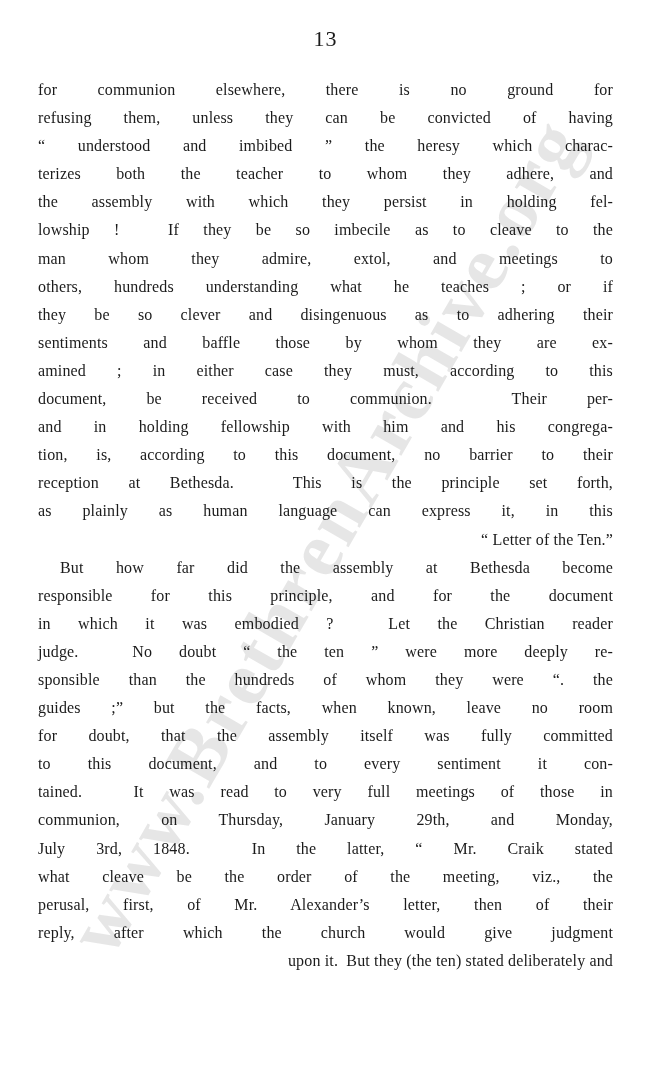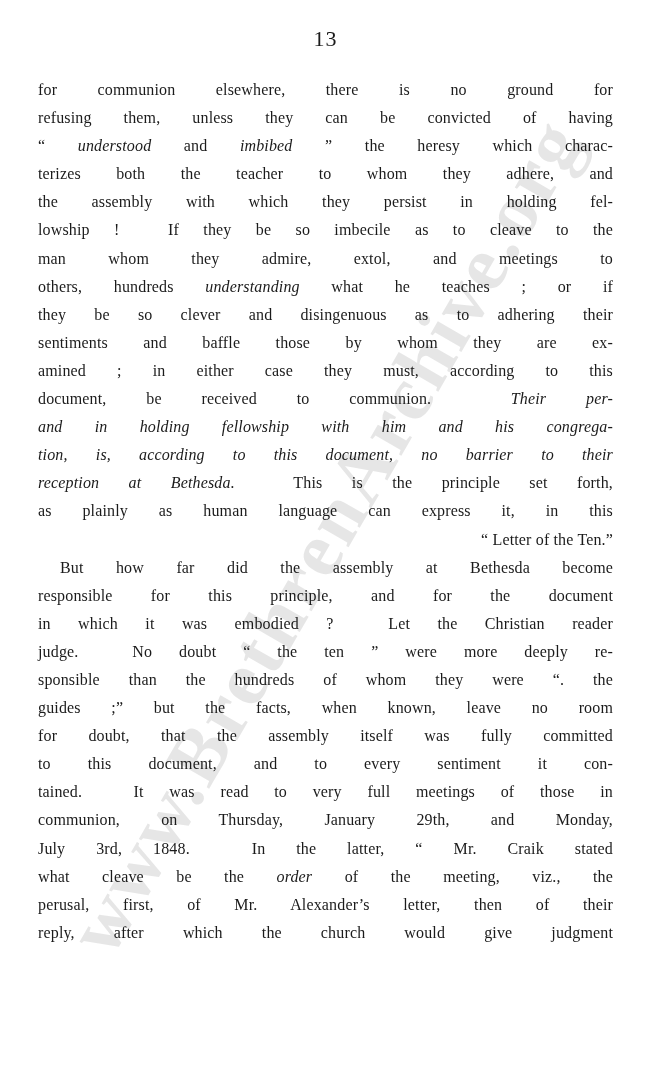--- a/index.html
+++ b/index.html
@@ -52,21 +52,20 @@
     text-align: right;
   }
   .line.just {
     text-align: justify;
     text-align-last: justify;
   }
   .line.ind {
     text-indent: 22px;
   }
   .it {
-    font-style: italic;
     margin-top: 7px;
   }
 </style>
 </head>
 <body>
 
 <div class="page">
   <div class="watermark">www.BrethrenArchive.org</div>
   <div class="pagenum">13</div>
   <div class="text" id="text-block">
@@ -94,14 +93,15 @@
       <div class="line just"><span>sponsible than the hundreds of whom they were “.&nbsp;the</span></div>
       <div class="line just"><span>guides&nbsp;;” but the facts, when known, leave no room</span></div>
       <div class="line just"><span>for doubt, that the assembly itself was fully committed</span></div>
       <div class="line just"><span>to this document, and to every sentiment it con-</span></div>
       <div class="line just"><span>tained.&nbsp; It was read to very full meetings of those in</span></div>
       <div class="line just"><span>communion, on Thursday, January 29th, and Monday,</span></div>
       <div class="line just"><span>July 3rd, 1848.&nbsp; In the latter, “&nbsp;Mr. Craik stated</span></div>
       <div class="line just"><span>what cleave be the </span><span class="it">order</span><span> of the meeting, viz., the</span></div>
       <div class="line just"><span>perusal, first, of Mr. Alexander’s letter, then of their</span></div>
       <div class="line just"><span>reply, after which the church would give judgment</span></div>
+      <div class="line"><span>upon it.&nbsp; But they (the ten) stated deliberately and</span></div>
     </div>
 </div>
 
 </body></html>

